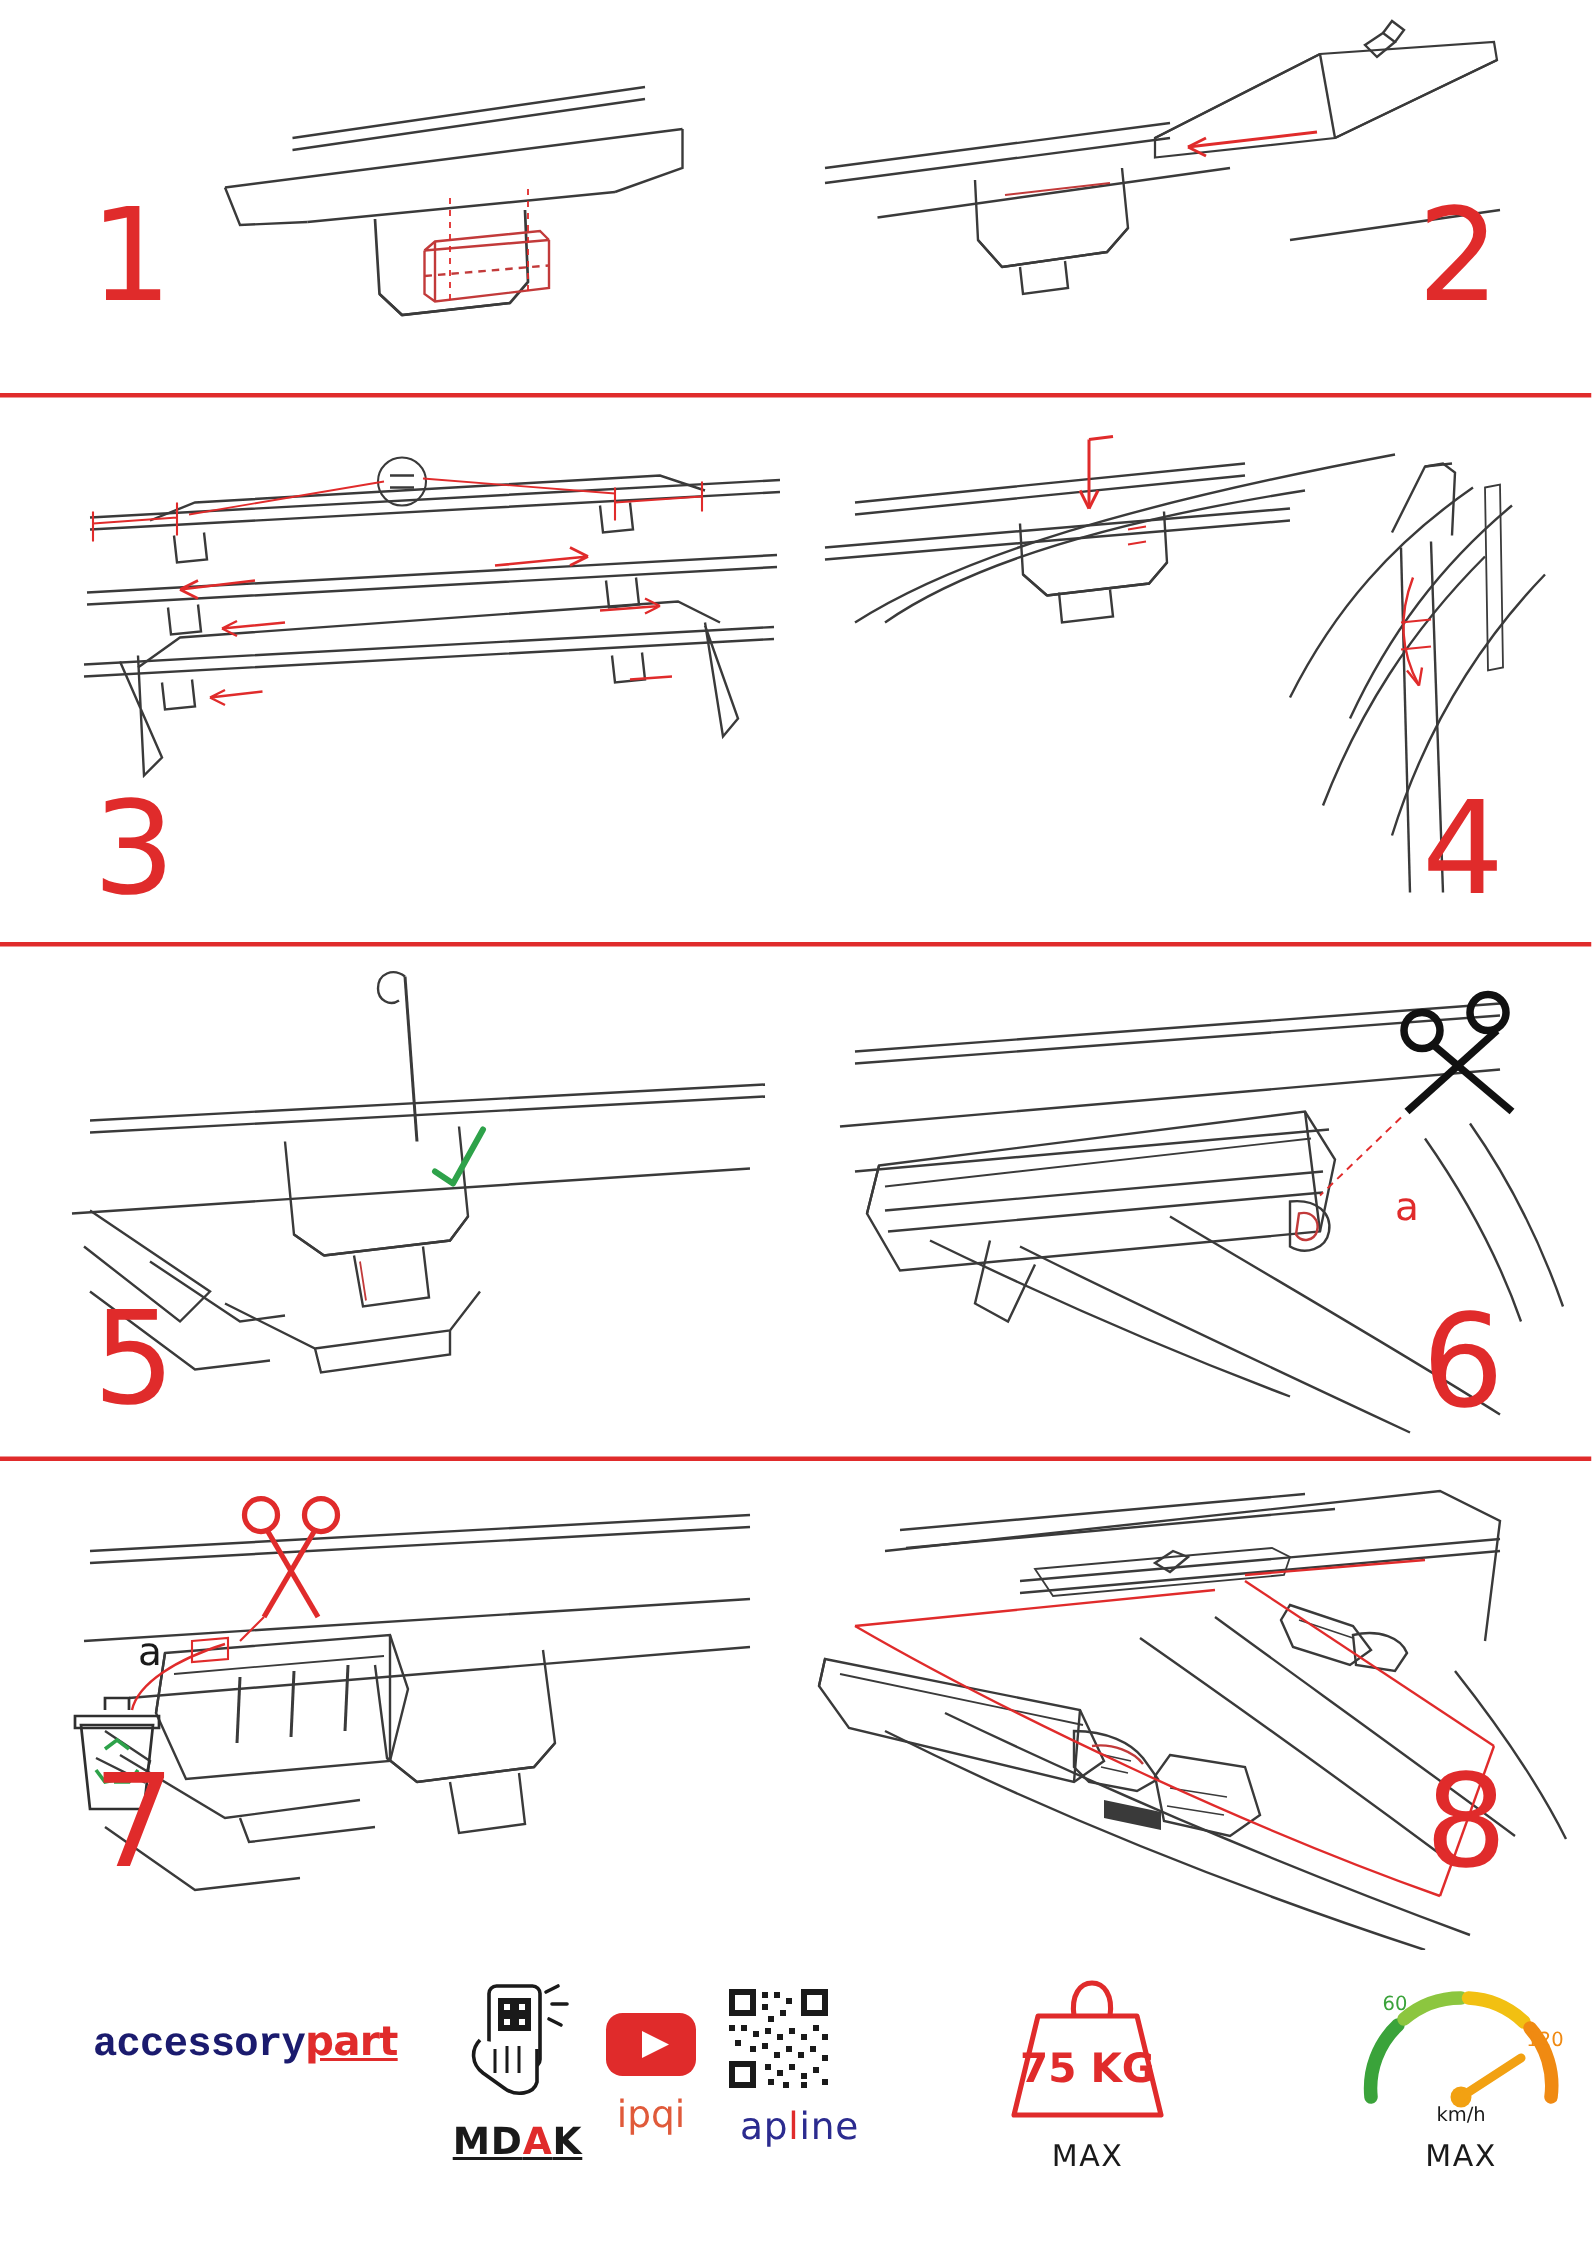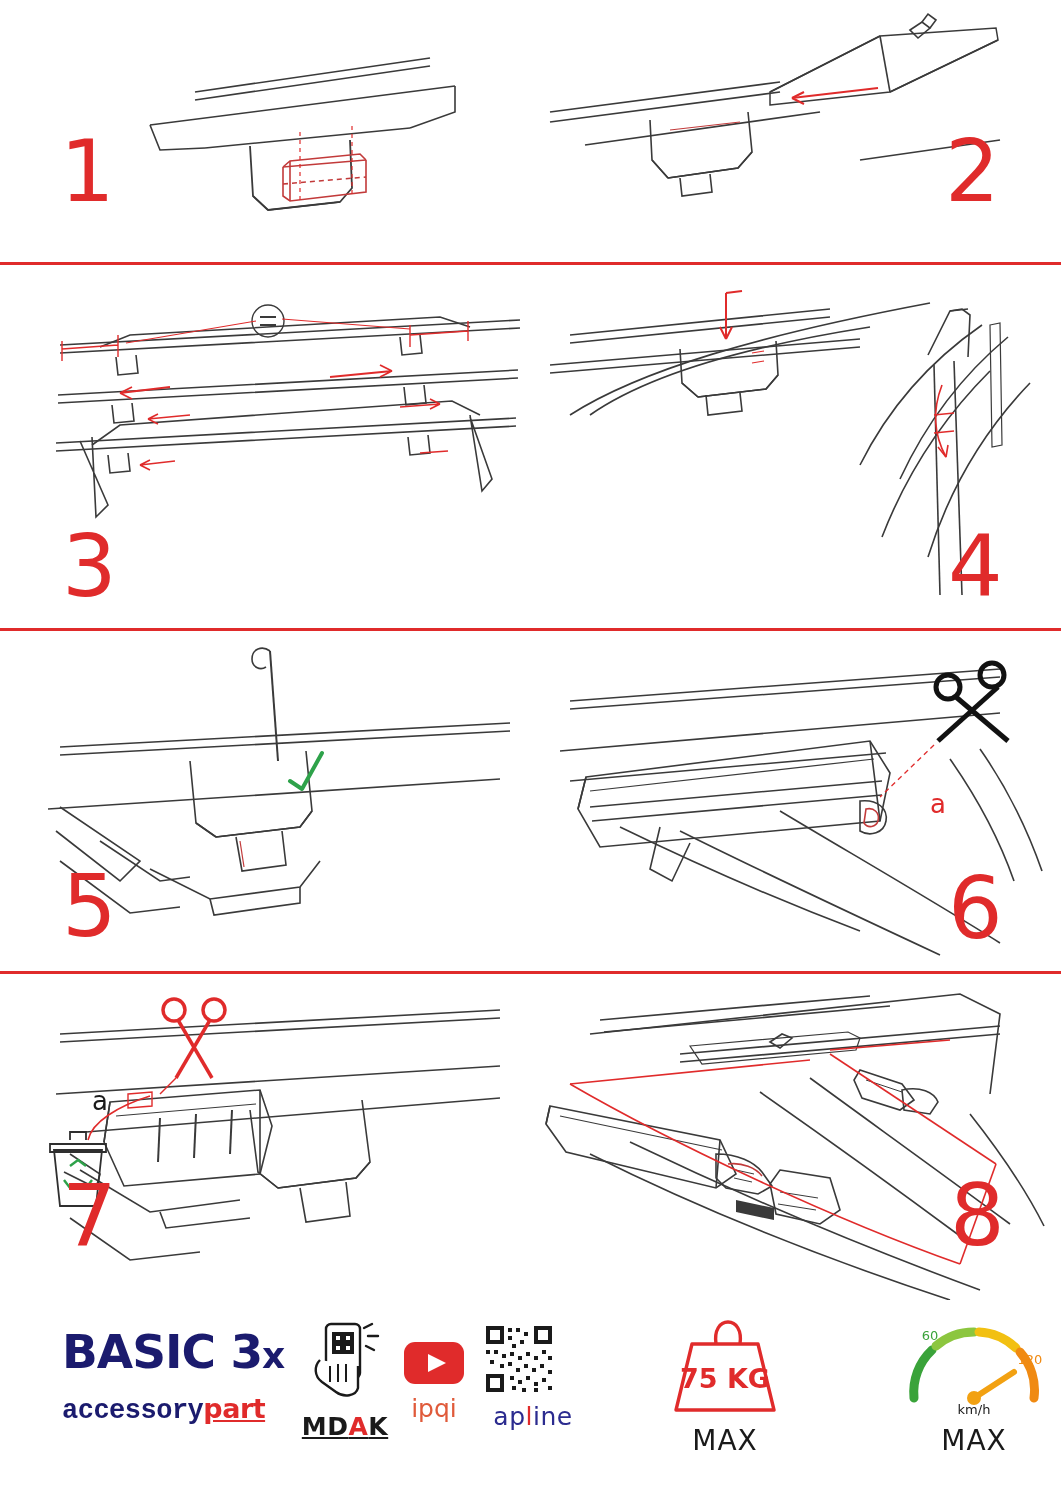--- a/index.html
+++ b/index.html
@@ -103,21 +103,21 @@
     white-space: nowrap;
   }
   .logo-mdak { color: #1a1a1a; }
   .logo-mdak .accent { color: #e02b2b; }
   .logo-ipqi { color: #e05a3a; font-weight: 400; letter-spacing: 0; }
   .logo-apline { color: #2b2b8f; font-weight: 400; }
   .logo-apline .accent { color: #e02b2b; }
 
   .max-label {
     font-family: "DejaVu Sans", sans-serif;
-    font-size: 28px;
+    font-size: 20px;
     font-weight: 400;
     letter-spacing: 1px;
     color: #1a1a1a;
   }
   .weight-text {
     font-family: "DejaVu Sans", sans-serif;
     font-size: 27px;
     font-weight: 700;
     fill: #e02b2b;
   }
@@ -395,23 +395,20 @@
         <path d="M430 290 L466 190" stroke="#e02b2b" stroke-width="1.6"></path>
         <path d="M466 190 L300 80" stroke="#e02b2b" stroke-width="1.6"></path>
       </svg>
     </div>
     <div class="step-num" style="left:420px;top:198px;">8</div>
   </div>
 
   <div class="footer">
 
     <div class="brand-block">
-      <div class="brand-title">
-        <span>BASIC 3</span><span class="x">x</span>
-      </div>
       <div class="brand-sub">
         <span class="a">accessory</span><span class="b">part</span>
       </div>
     </div>
 
     <div class="logo-cell" style="left:300px;top:20px;width:90px;text-decoration:underline;">
       <svg width="90" height="88" viewBox="0 0 90 88" fill="none">
         <rect x="26" y="4" width="34" height="54" rx="5" stroke="#1a1a1a" stroke-width="2.4" fill="#ffffff"></rect>
         <rect x="32" y="12" width="22" height="22" fill="#1a1a1a"></rect>
         <rect x="36" y="16" width="4" height="4" fill="#ffffff"></rect>

